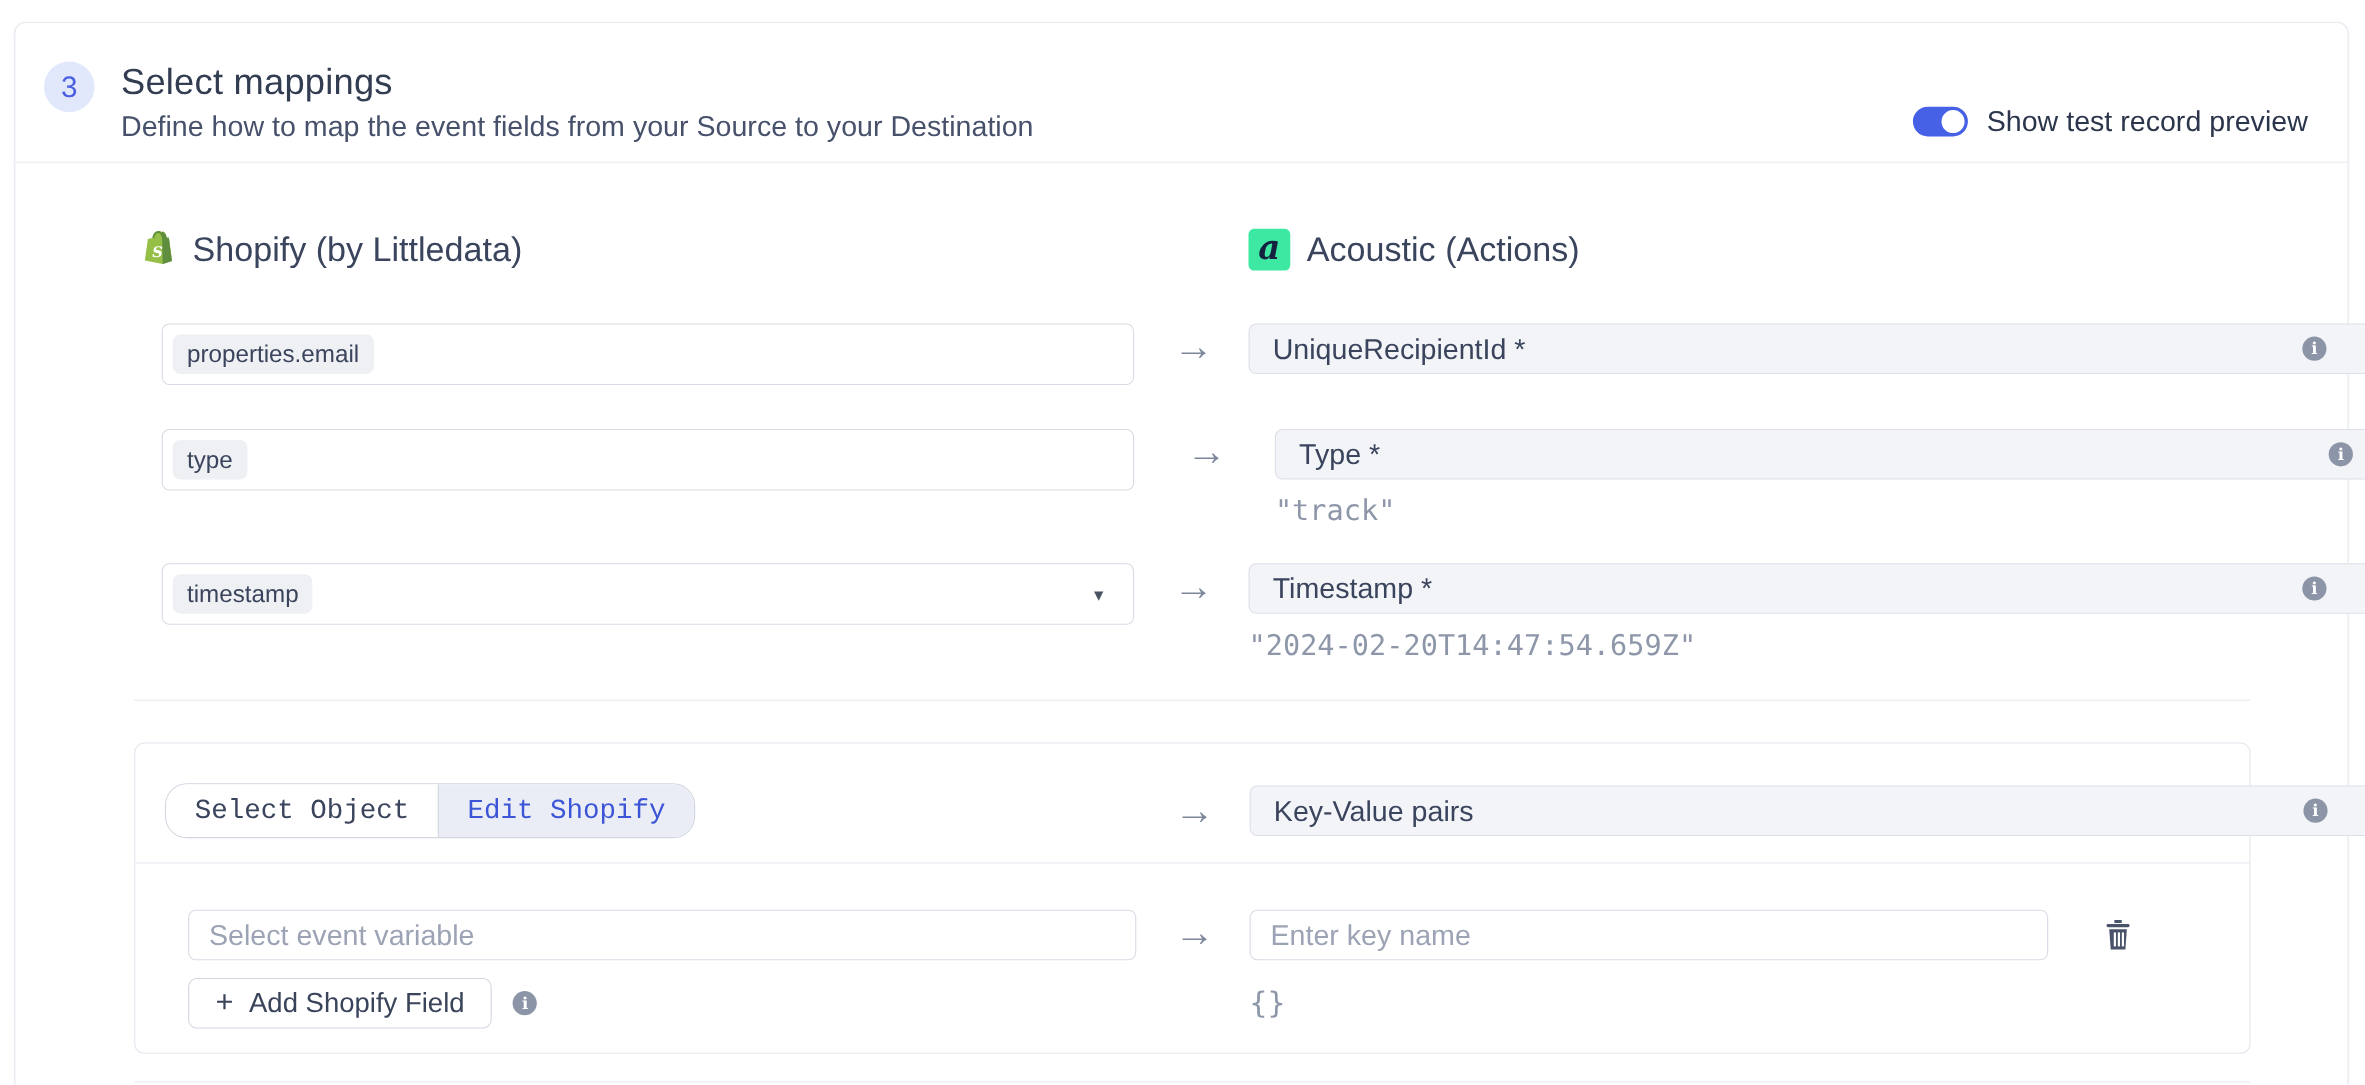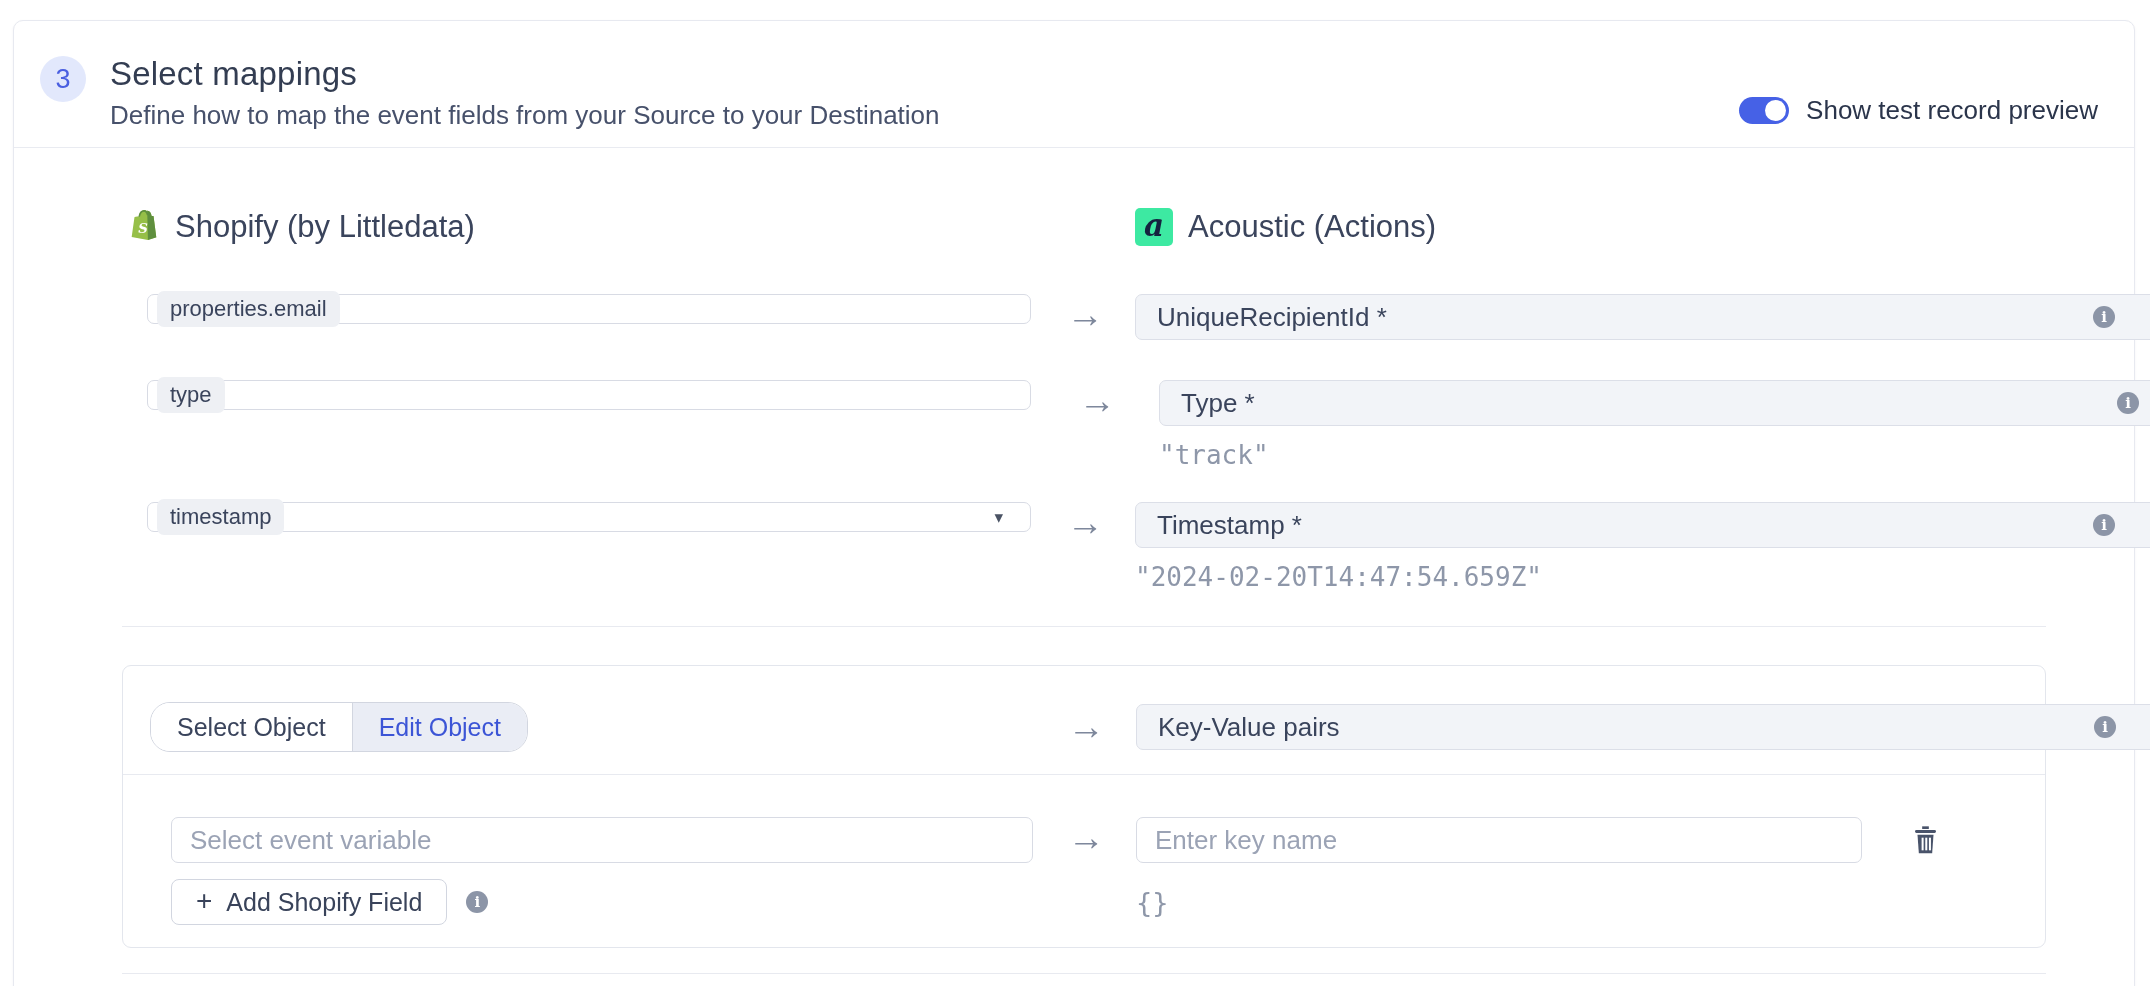--- a/index.html
+++ b/index.html
@@ -35,21 +35,21 @@
   .partner { display:flex; align-items:center; height:38px; }
   .partner .p-label { font-size:31px; color:#3a445c; margin-left:15px;text-align:center; }
   .partner-src { margin-left:5px; }
   .acoustic-badge { width:38px; height:38px; border-radius:5px; background:#3de9a2;
                     display:flex; align-items:center; justify-content:center; }
   .acoustic-badge span { font-family:"DejaVu Serif", serif; font-style:italic; font-weight:bold;
                          font-size:31px; color:#15223f; line-height:1; transform:translateY(-2px); }
 
   .map-row { align-items:start; }
   .r1 { margin-bottom:40px; } .r2 { margin-bottom:34px;gap:12px; } .r3 { margin-bottom:36px; }
-  .src-input { margin-left:25px; width:884px; height:30px; background:#fff;
+  .src-input { margin-left:25px; width:884px; height:56px; background:#fff;
                border:1px solid #d8dbe4; border-radius:7px; display:flex; align-items:center;
                padding:0 30px 0 9px; position:relative; cursor:text; }
   .token { background:#eef0f4; border-radius:7px; padding:5px 13px; font-size:22px; color:#3a445c; }
   .chevron { position:absolute; right:27px; font-size:17px; color:#4a5364; }
   .dest-box { width:1026px; height:46px; background:#f2f4f8; border:1px solid #dcdfe8;
               border-radius:7px; display:flex; align-items:center; padding:0 19px 0 21px; }
   .dest-box .d-label { font-size:26px; color:#3a445c; flex:1; }
   .info-icon { width:22px; height:22px; border-radius:50%; background:#8c95a7; color:#fff;
                display:inline-flex; align-items:center; justify-content:center;
                font-family:"DejaVu Serif", serif; font-weight:bold; font-size:15px;
@@ -59,21 +59,21 @@
                 font-size:26px; color:#8e97a9; line-height:26px; }
 
   .divider { height:1px; background:#e8eaf0; }
   .divider-bottom { margin-top:25px; }
 
   
   .sub-card { margin-top:38px; border:1px solid #e3e6ed; border-radius:9px;
               padding:36px 0 22px 0; background:#fff; }
   .obj-row { align-items:center; height:50px; }
   .seg-control { margin-left:27px; display:inline-flex; height:50px; border:1px solid #d2d6e0;
-                 border-radius:20px; overflow:hidden; width:max-content; }
+                 border-radius:20px; overflow:hidden; width:max-content;font-family:Liberation Mono, monospace; }
   .seg { display:flex; align-items:center; padding:0 26px; font-size:25px; color:#3a445c;
          background:#fff; cursor:pointer; }
   .seg + .seg { border-left:1px solid #d2d6e0; }
   .seg.active { background:#eaedf5; color:#3c55d6; }
   .sub-divider { margin-top:22px; }
   .var-row { margin-top:42px; align-items:start; }
   .free-input { height:46px; border:1px solid #d8dbe4; border-radius:7px; background:#fff;
                 font-size:26px; color:#3a445c; padding:0 18px; outline:none;
                 font-family:"Liberation Sans", sans-serif; }
   .free-input::placeholder { color:#9ba3b5; }
@@ -180,21 +180,21 @@
       </div>
 
       <div class="divider"></div>
 
       <div class="sub-card">
 
         <div class="grid obj-row">
           <div>
             <div class="seg-control">
               <div class="seg">Select Object</div>
-              <div class="seg active">Edit Object</div>
+              <div class="seg active">Edit Shopify</div>
             </div>
           </div>
           <div class="arrow-cell">→</div>
           <div>
             <div class="dest-box">
               <span class="d-label">Key-Value pairs</span>
               <span class="info-icon">i</span>
             </div>
           </div>
         </div>

